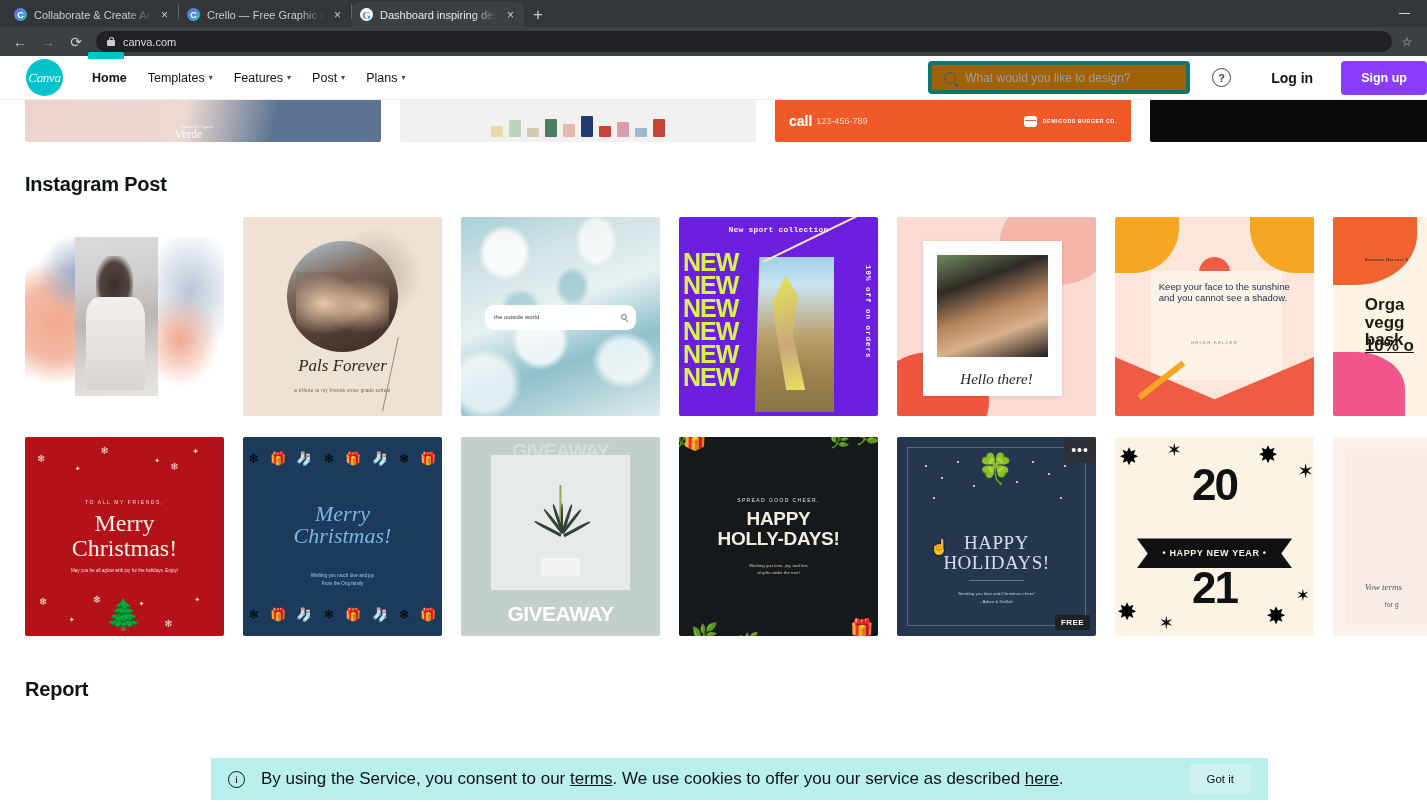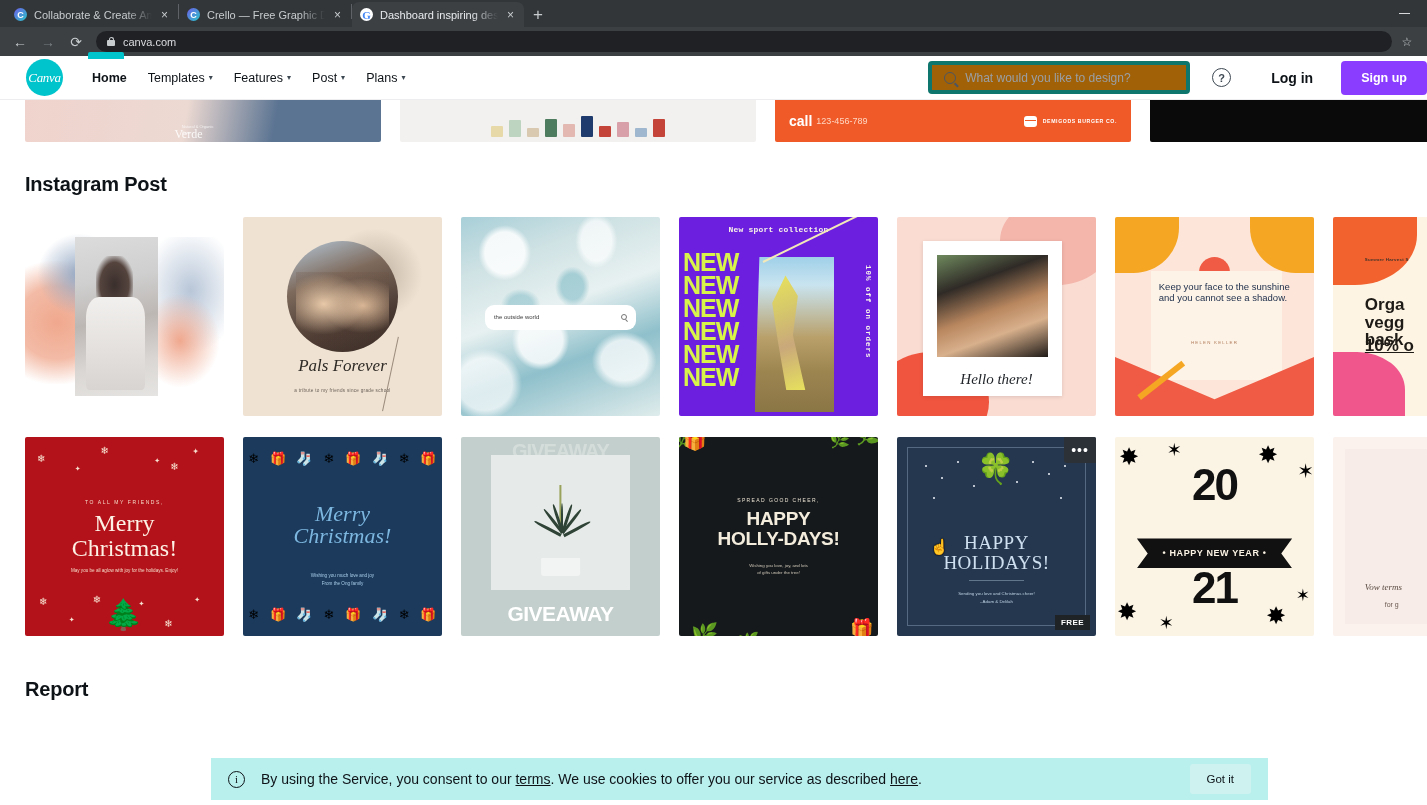--- a/index.html
+++ b/index.html
@@ -346,21 +346,21 @@
   
   .cookie {
     position:absolute; left:211px; top:758px; width:1057px; height:42px;
     background:#b9f0ee; display:flex; align-items:center; padding:0 17px; z-index:20;
   }
   .info-icon {
     width:17px; height:17px; border:1.5px solid #0e1318; border-radius:50%;
     display:flex; align-items:center; justify-content:center;
     font-size:11px; font-family:"Liberation Serif", serif; color:#0e1318; flex:0 0 17px;
   }
-  .cookie-text { font-size:14px; color:#0e1318; margin-left:16px; }
+  .cookie-text { font-size:17px; color:#0e1318; margin-left:16px; }
   .cookie-text a { color:#0e1318; text-decoration:underline; }
   .gotit {
     margin-left:auto; background:#cdf2f0; border:none; border-radius:3px;
     font-size:11.5px; color:#0e1318; padding:9px 17px; font-family:"Liberation Sans", sans-serif;
   }
 </style>
 </head>
 <body>
 
 <div class="browser">

